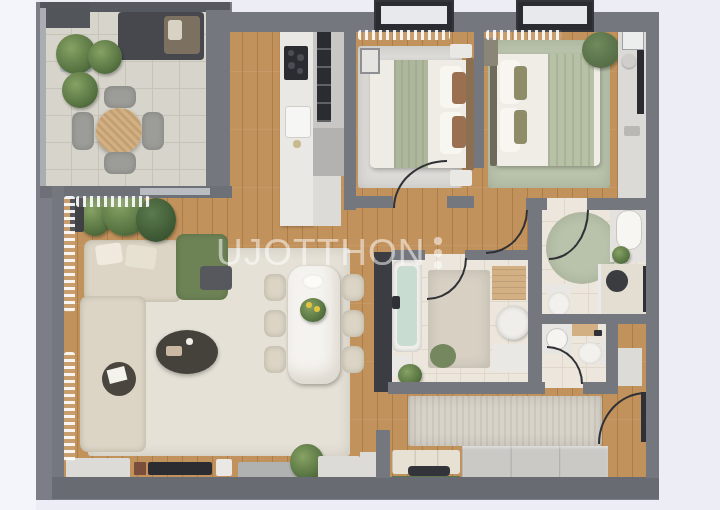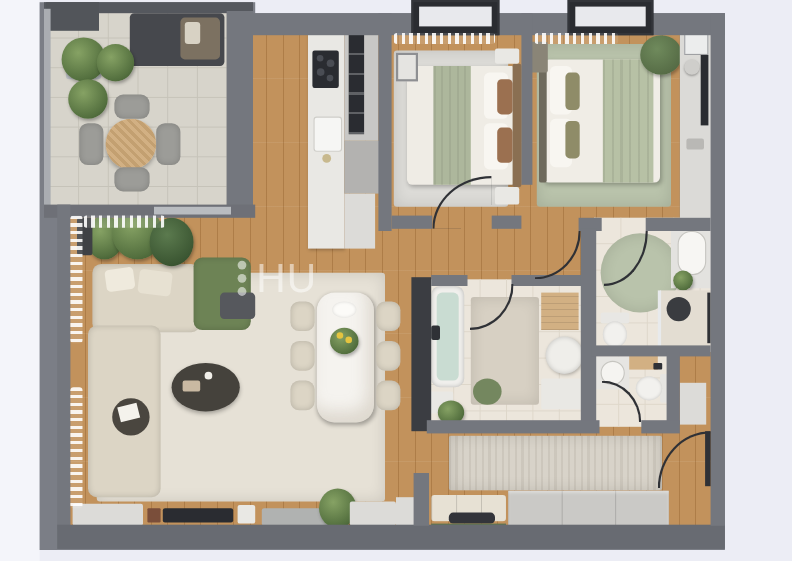--- a/index.html
+++ b/index.html
@@ -225,21 +225,21 @@
 
   <div class="abs arc arc-tl" style="left:393px;top:160px;width:52px;height:46px;"></div>
   <div class="abs arc arc-br" style="left:486px;top:210px;width:40px;height:42px;"></div>
   <div class="abs arc arc-br" style="left:427px;top:258px;width:38px;height:40px;"></div>
   <div class="abs arc arc-br" style="left:549px;top:210px;width:38px;height:48px;"></div>
   <div class="abs arc arc-tr" style="left:547px;top:346px;width:34px;height:36px;"></div>
   <div class="abs arc arc-tl" style="left:598px;top:392px;width:46px;height:50px;"></div>
   <div class="abs" style="left:641px;top:392px;width:5px;height:50px;background:var(--arcLine);"></div>
 
   <div class="abs watermark" style="left:216px;top:232px;">
+    <span>UJOTTHON</span>
     <span class="wmDots">
         <i></i>
         <i></i>
         <i></i>
       </span>
-    <span>HU</span>
   </div>
 
 </div>
 
 </body></html>

